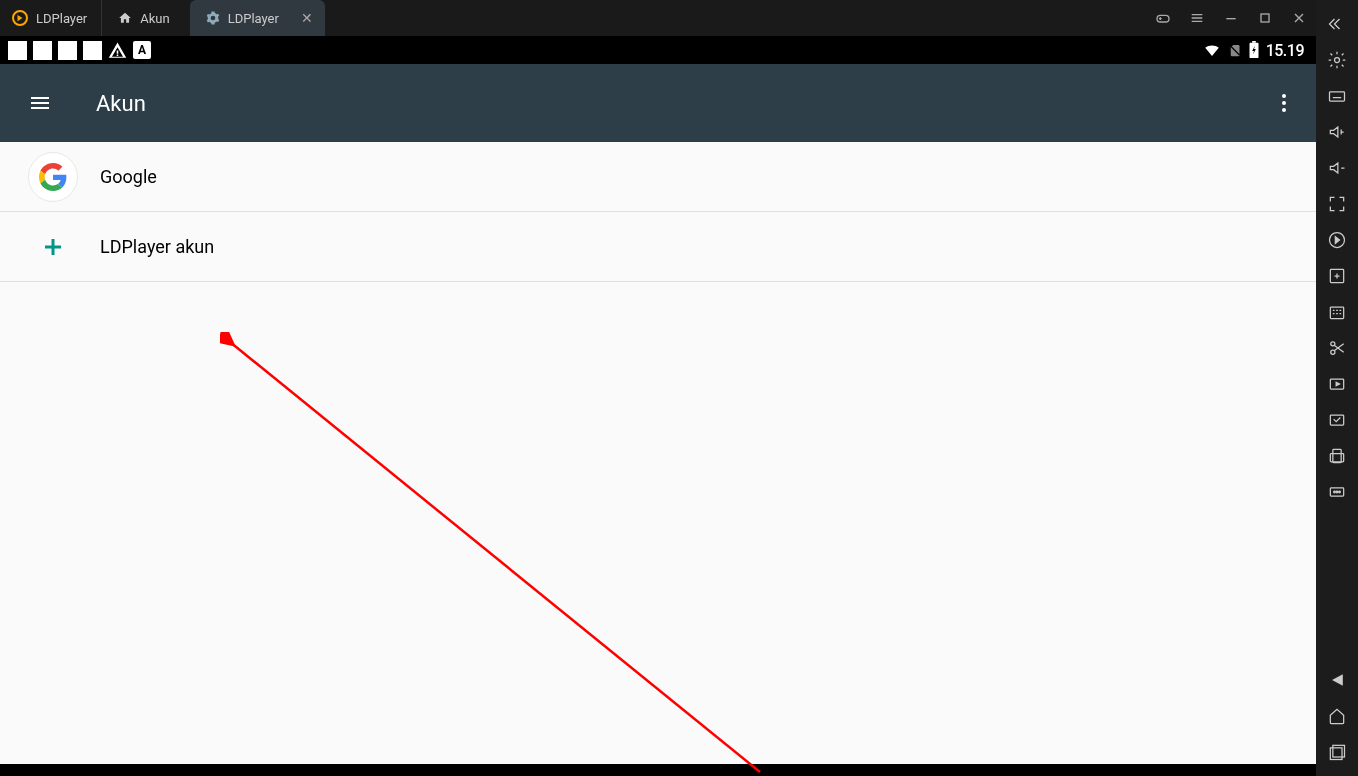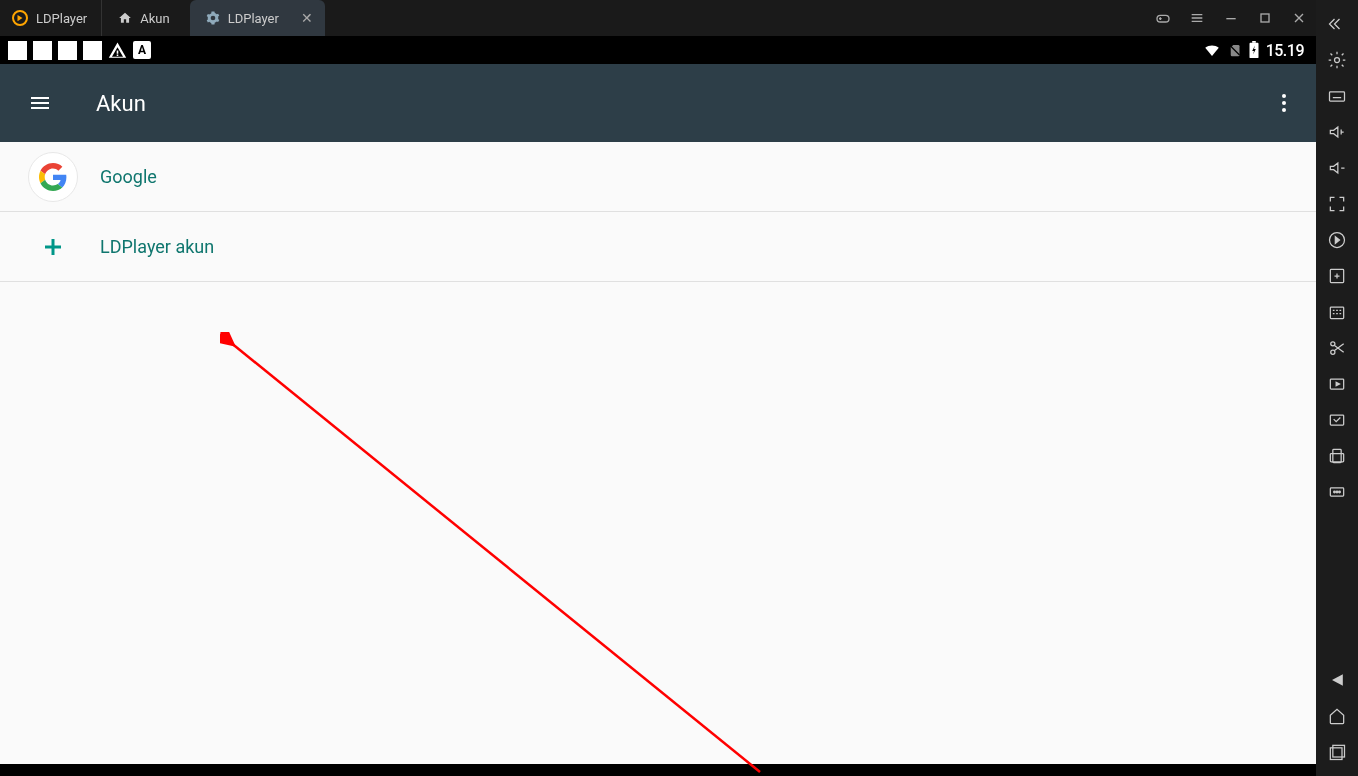--- a/index.html
+++ b/index.html
@@ -34,21 +34,21 @@
 .settings-header{height:78px;background:#2d3e48;display:flex;align-items:center;padding:0 20px 0 28px;color:#fff}
 .hamburger{width:24px;height:24px;fill:#fff;cursor:pointer;margin-right:44px}
 .settings-title{font-size:22px;font-weight:400}
 .overflow{margin-left:auto;width:24px;height:24px;fill:#fff;cursor:pointer}
 
 .content{background:#fafafa;height:calc(776px - 36px - 28px - 78px);border-bottom:12px solid #000;position:relative}
 .list-row{display:flex;align-items:center;height:70px;padding:0 0 0 28px;border-bottom:1px solid #e0e0e0;cursor:pointer}
 .row-icon-wrap{width:50px;height:50px;display:flex;align-items:center;justify-content:center;margin-right:22px}
 .google-circle{width:50px;height:50px;border-radius:50%;background:#fff;border:1px solid #e8e8e8;display:flex;align-items:center;justify-content:center}
 .plus-icon{width:24px;height:24px;stroke:#009688;stroke-width:3}
-.row-label{font-size:18px;color:#0f766e}
+.row-label{font-size:18px;color:#000000}
 
 .arrow-annotation{position:absolute;left:220px;top:190px;pointer-events:none}
 
 .right-sidebar{position:absolute;right:0;top:0;width:42px;height:776px;background:#1c1c1c;display:flex;flex-direction:column;align-items:center;padding:6px 0}
 .side-icon{width:42px;height:36px;display:flex;align-items:center;justify-content:center;cursor:pointer}
 .side-icon svg{width:20px;height:20px;fill:none;stroke:#ccc;stroke-width:1.5}
 .side-icon.filled svg{fill:#ccc;stroke:none}
 .side-spacer{flex:1}
 
 .main-area{width:1316px;height:776px}

